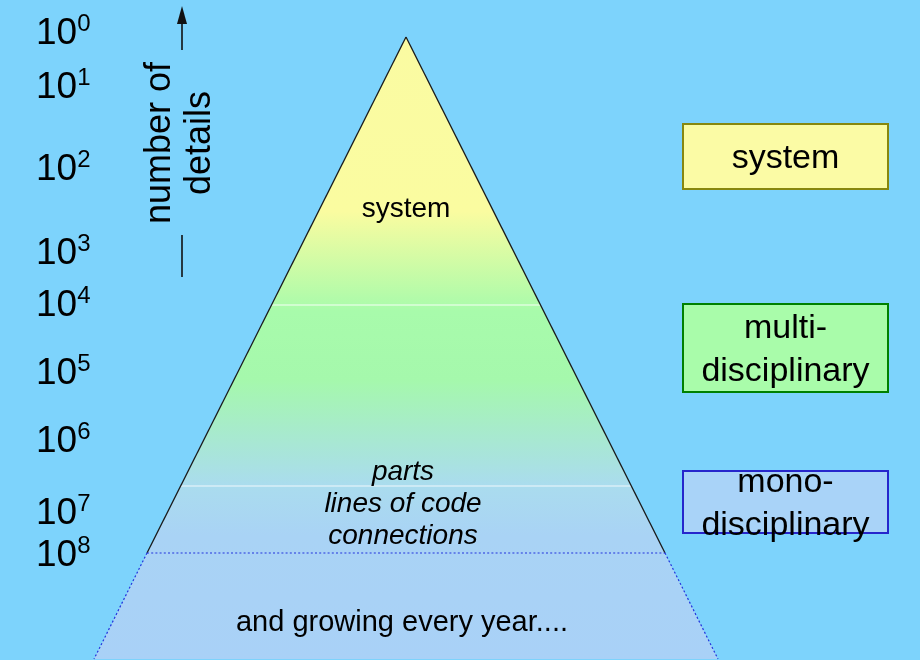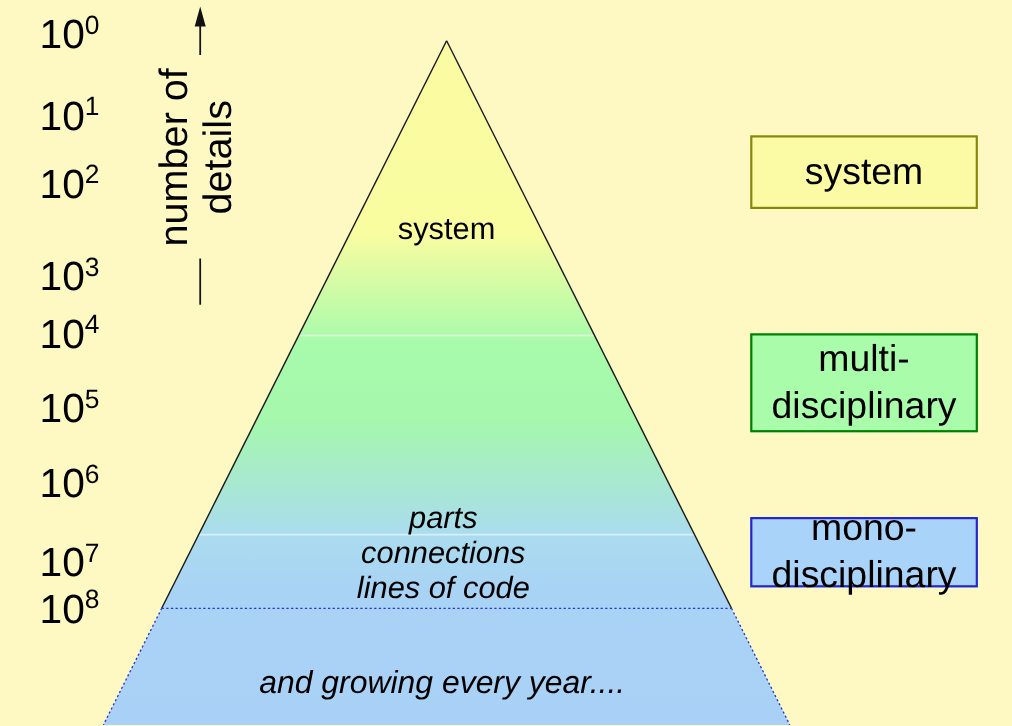--- a/index.html
+++ b/index.html
@@ -1,38 +1,38 @@
 <!DOCTYPE html>
 <html><head>
 <meta charset="utf-8">
 <style>
   html,body{margin:0;padding:0;background:#ffffff;}
   .canvas{
-    position:relative;width:920px;height:660px;background:#fef9c3;
+    position:relative;width:920px;height:660px;background:#7dd3fc;
     font-family:"Liberation Sans", sans-serif;overflow:hidden;color:#000;
   }
   .canvas svg{position:absolute;left:0;top:0;}
 
   .tick{position:absolute;left:36px;font-size:37px;line-height:44px;white-space:nowrap;}
   .tick sup{font-size:24px;line-height:0;}
 
   .axis-title{
     position:absolute;left:178px;top:143px;
     transform:translate(-50%,-50%) rotate(-90deg);
     text-align:center;font-size:36px;line-height:40px;white-space:nowrap;
   }
 
   .pyr-label{
     position:absolute;transform:translate(-50%,-50%);
     text-align:center;font-size:28px;line-height:32px;
   }
   .pyr-label.l1{left:406px;top:208px;}
   .pyr-label.l2{left:404px;top:347px;}
   .pyr-label.l3{left:403px;top:503px;font-style:italic;}
-  .pyr-label.l4{left:402px;top:621px;font-style:italic;font-size:29px;}
+  .pyr-label.l4{left:402px;top:621px;font-size:29px;}
 
   .legend-box{
     position:absolute;left:682px;width:207px;box-sizing:border-box;
     border:2px solid #000;display:flex;flex-direction:column;
     align-items:center;justify-content:center;
     font-size:34px;line-height:43px;text-align:center;
   }
   .legend-box.system{top:123px;height:67px;background:#FBFBA5;border-color:#87870F;}
   .legend-box.multi {top:303px;height:90px;background:#A9FCAA;border-color:#008000;}
   .legend-box.mono  {top:470px;height:64px;background:#A9D3F8;border-color:#2626CC;}
@@ -66,43 +66,43 @@
     <line x1="147" y1="553" x2="665" y2="553" stroke="#2233DD" stroke-width="1.2" stroke-dasharray="2 2.2"></line>
     <line x1="147" y1="553" x2="94" y2="659" stroke="#2233DD" stroke-width="1.2" stroke-dasharray="2 2.2"></line>
     <line x1="665" y1="553" x2="718" y2="659" stroke="#2233DD" stroke-width="1.2" stroke-dasharray="2 2.2"></line>
 
     <polygon points="182,6 177,24 187,24" fill="#111"></polygon>
     <line x1="182" y1="22" x2="182" y2="50" stroke="#111" stroke-width="1.6"></line>
     <line x1="182" y1="235" x2="182" y2="277" stroke="#111" stroke-width="1.6"></line>
   </svg>
 
   <div class="tick" style="top:10px"><span>10</span><sup>0</sup></div>
-  <div class="tick" style="top:84px"><span>10</span><sup>1</sup></div>
+  <div class="tick" style="top:64px"><span>10</span><sup>1</sup></div>
   <div class="tick" style="top:146px"><span>10</span><sup>2</sup></div>
   <div class="tick" style="top:230px"><span>10</span><sup>3</sup></div>
   <div class="tick" style="top:282px"><span>10</span><sup>4</sup></div>
   <div class="tick" style="top:350px"><span>10</span><sup>5</sup></div>
   <div class="tick" style="top:418px"><span>10</span><sup>6</sup></div>
   <div class="tick" style="top:490px"><span>10</span><sup>7</sup></div>
   <div class="tick" style="top:532px"><span>10</span><sup>8</sup></div>
 
   <div class="axis-title">
     <div>number of</div>
     <div>details</div>
   </div>
 
   <div class="pyr-label l1">
     <div>system</div>
   </div>
   <div class="pyr-label l2">
   </div>
   <div class="pyr-label l3">
     <div>parts</div>
+    <div>lines of code</div>
     <div>connections</div>
-    <div>lines of code</div>
   </div>
   <div class="pyr-label l4">
     <div>and growing every year....</div>
   </div>
 
   <div class="legend-box system">
     <div>system</div>
   </div>
   <div class="legend-box multi">
     <div>multi-</div>

